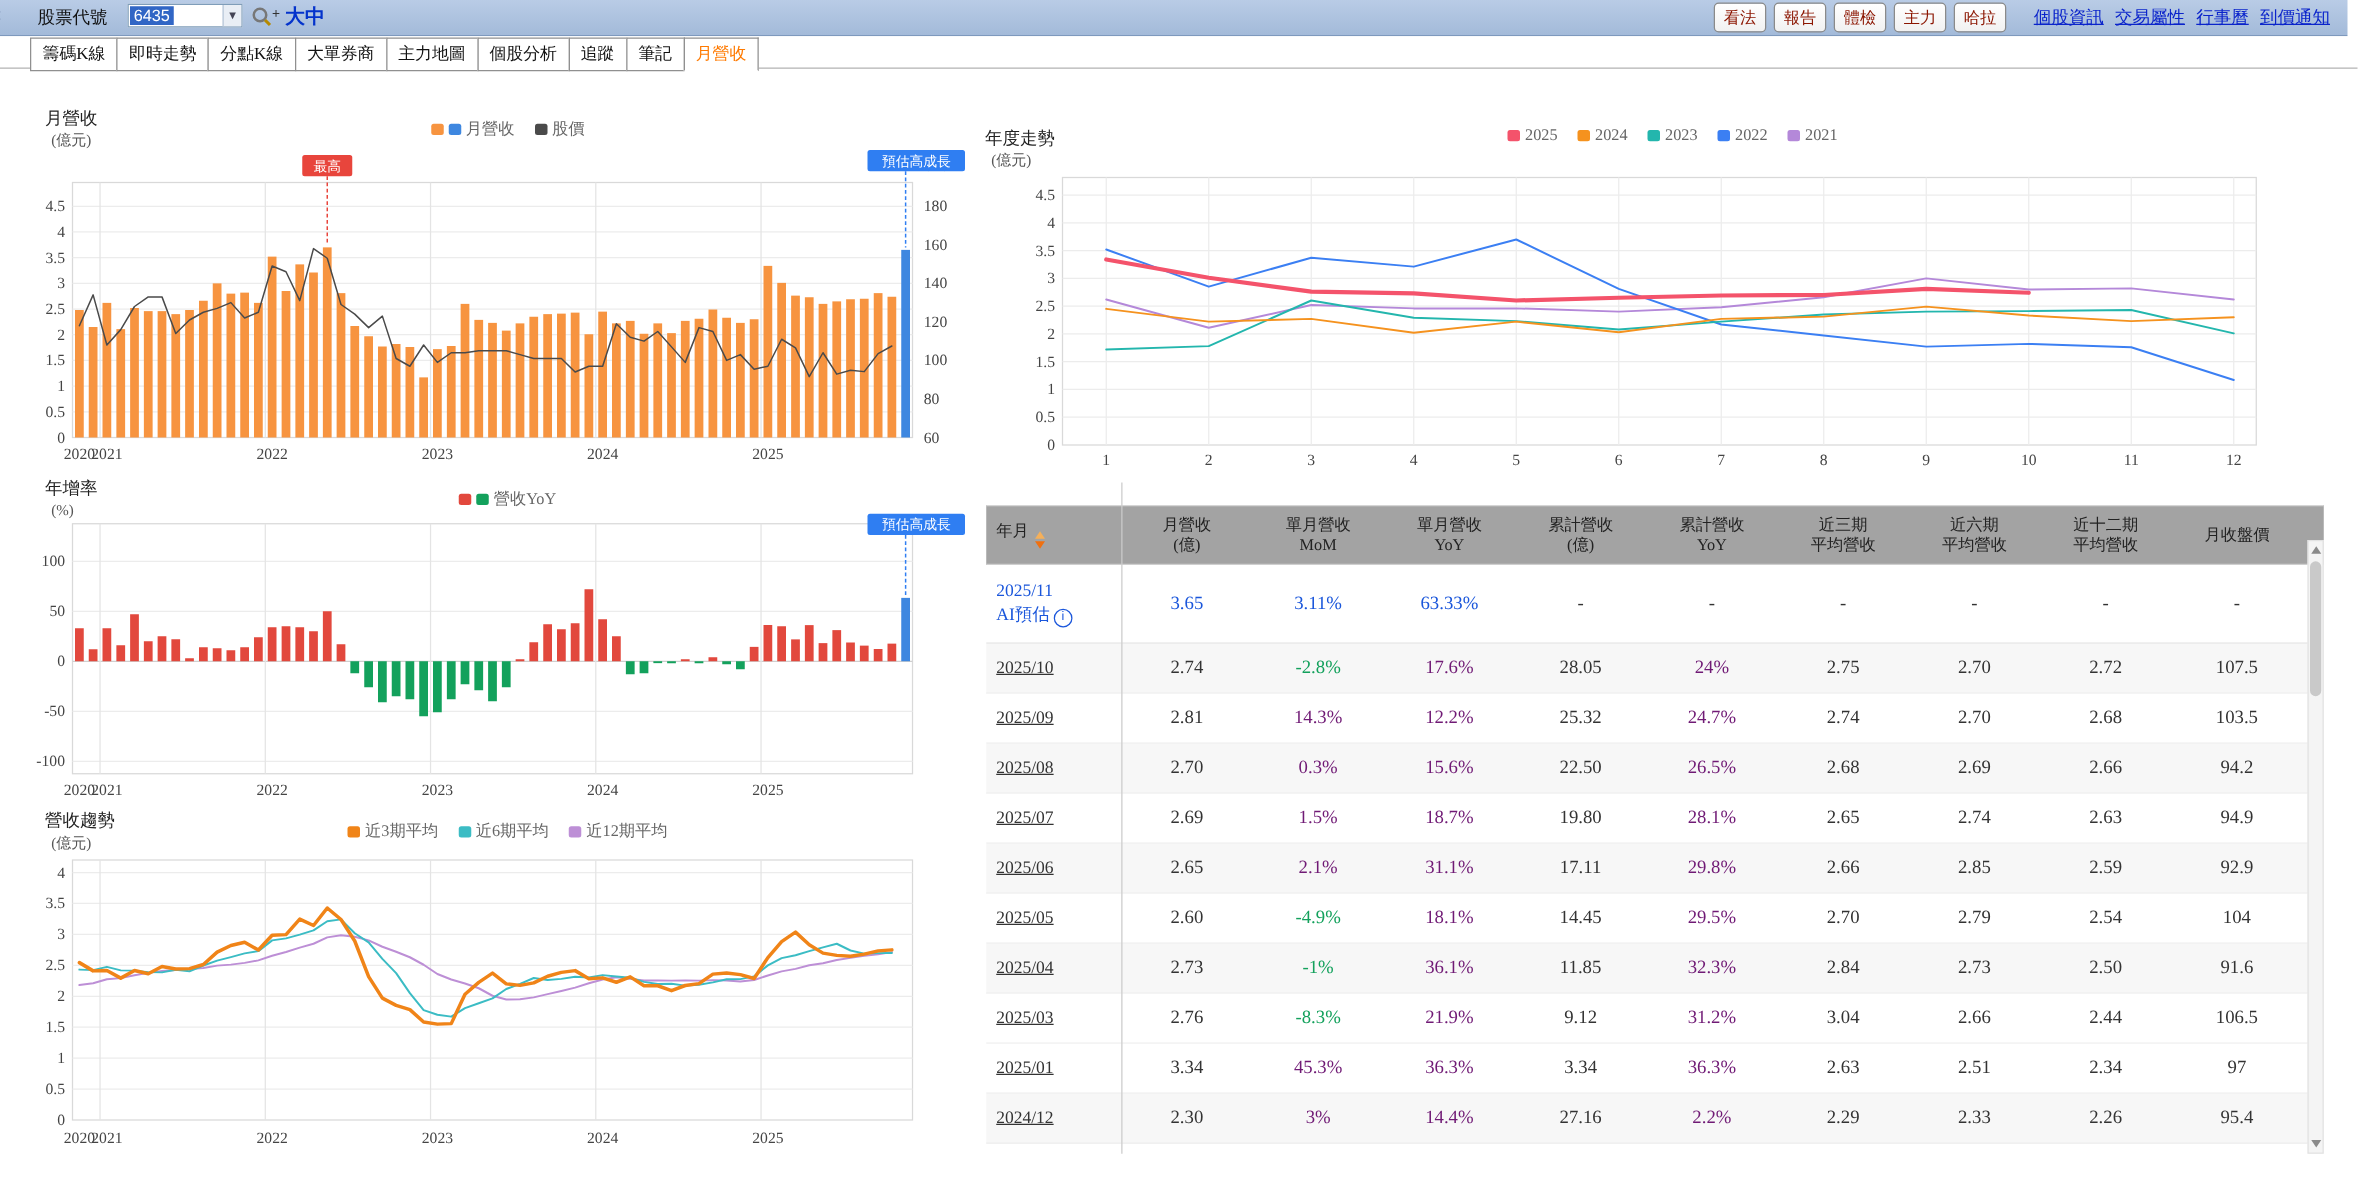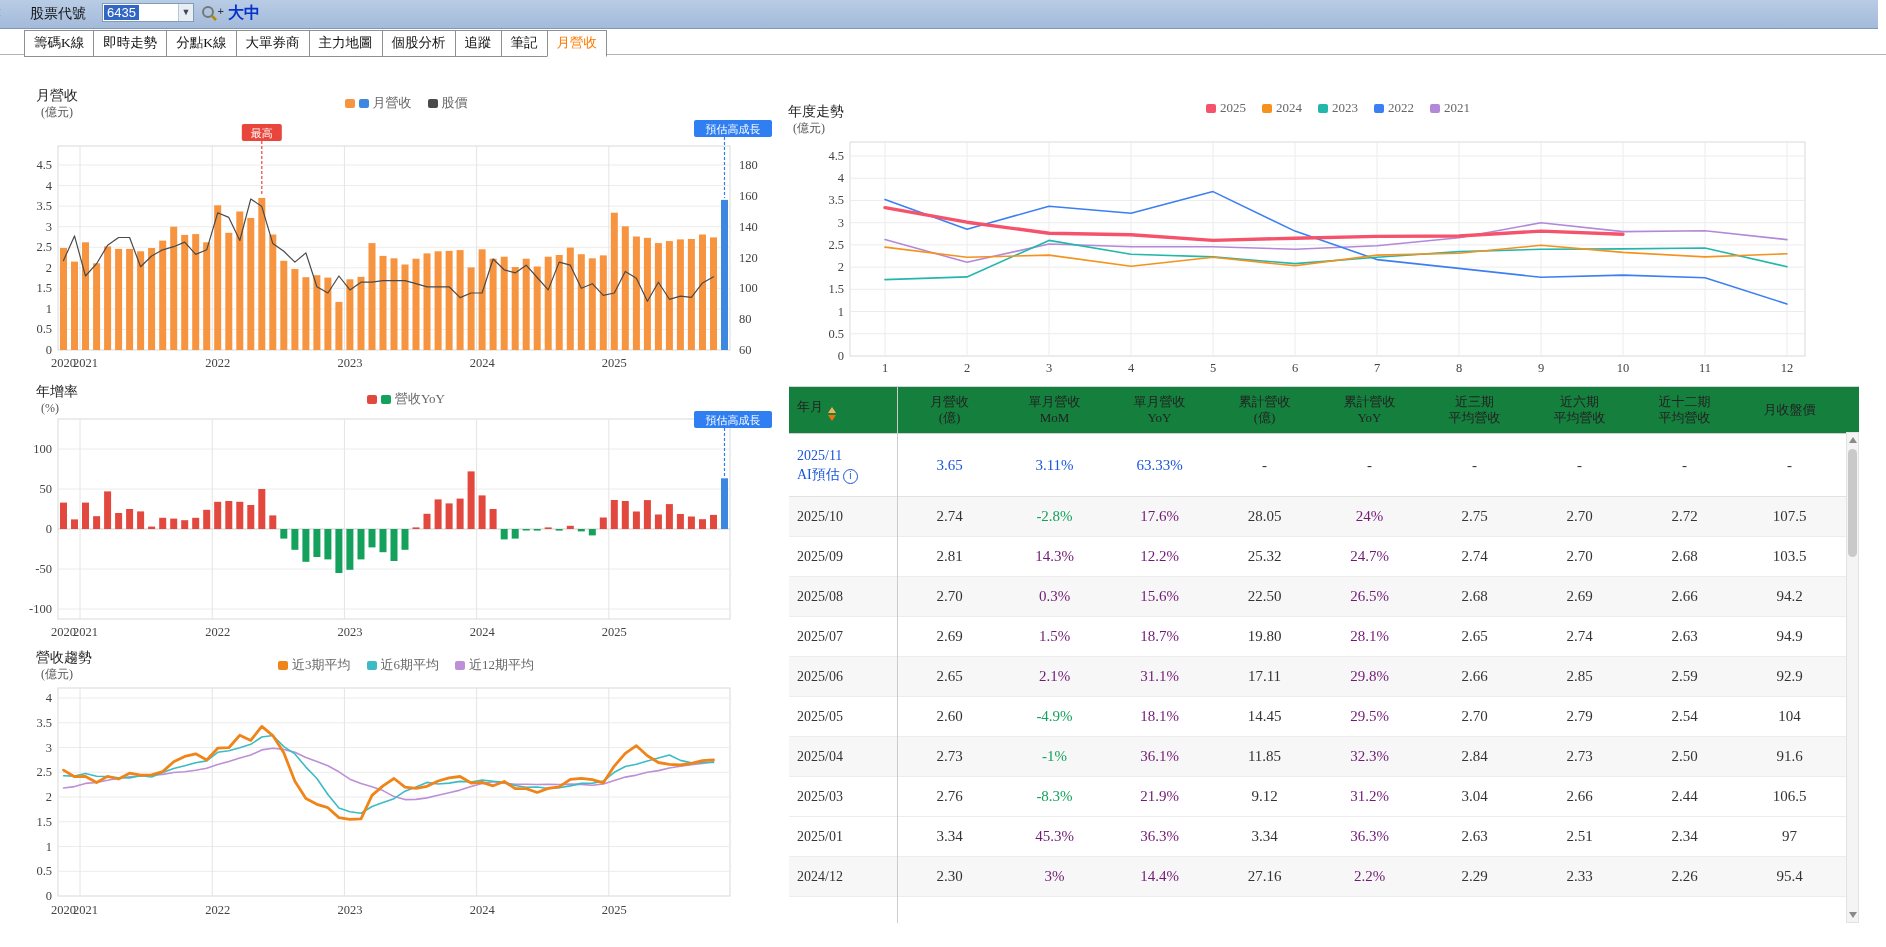--- a/index.html
+++ b/index.html
@@ -37,29 +37,29 @@
   .legend{position:absolute;display:flex;justify-content:center;align-items:center;gap:16px;
     font-size:13px;color:#666;}
   .legend .it{display:flex;align-items:center;gap:4px;}
   .sq{display:inline-block;width:10px;height:9px;border-radius:2px;}
   svg{position:absolute;}
   .num{font-family:"Liberation Serif","DejaVu Serif",serif;font-size:12.5px;fill:#444;}
   .unit{font-family:"Liberation Serif",serif;font-size:12px;fill:#555;}
   .bdg{font-family:"Liberation Sans",sans-serif;font-size:11px;fill:#fff;}
   
   .tbl{position:absolute;left:789px;top:386px;width:1070px;height:546px;font-size:15px;color:#333;}
-  .thead{display:flex;align-items:center;background:#15803d;height:46px;
-    border-top:1px solid #d5d5d5;border-bottom:1px solid #cfcfcf;}
+  .thead{display:flex;align-items:center;background:#a3a3a3;height:46px;
+    border-top:1px solid #d5d5d5;border-bottom:1px solid #cfcfcf;margin-top:18px;}
   .th{text-align:center;font-size:13px;line-height:16px;color:#222;}
   .c0{width:108px;text-align:left;padding-left:8px;box-sizing:border-box;}
   .cN{width:105px;text-align:center;}
   .row{display:flex;align-items:center;height:39px;border-bottom:1px solid #ededed;background:#fff;}
   .row.alt{background:#f7f7f7;}
   .row.ai{height:62px;border-bottom:1px solid #e2e2e2;}
-  .ym{font-size:14px;color:#333;}
+  .ym{font-size:14px;color:#333;text-decoration:underline;}
   .blue{color:#1a56db;}
   .red{color:#701a75;}
   .green{color:#13a15c;}
   .k{color:#333;}
   .aiym{font-size:14px;color:#1a56db;line-height:19px;}
   .info{display:inline-block;width:13px;height:13px;border:1px solid #1a56db;border-radius:50%;
     font-size:10px;line-height:12px;text-align:center;color:#1a56db;
     font-family:"Liberation Sans",sans-serif;margin-left:3px;cursor:pointer;}
   .sort{display:inline-flex;flex-direction:column;margin-left:5px;vertical-align:-2px;gap:2px;cursor:pointer;}
   .tri-u{width:0;height:0;border-left:4px solid transparent;border-right:4px solid transparent;border-bottom:6px solid #f5b05a;}
@@ -84,20 +84,35 @@
     <span class="caret">▼</span>
   </span>
   <span class="mag">
     <svg width="22" height="20" style="position:static">
       <circle cx="8" cy="9" r="5" fill="none" stroke="#777" stroke-width="2"></circle>
       <line x1="12" y1="13" x2="16" y2="17" stroke="#b58900" stroke-width="2.5"></line>
     </svg>
     <span class="plus">+</span>
   </span>
   <span class="stock-name">大中</span>
+  <div class="topbar-right">
+    <div id="tbButtons" style="display:flex;gap:6px;">
+        <button class="tb-btn">看法</button>
+        <button class="tb-btn">報告</button>
+        <button class="tb-btn">體檢</button>
+        <button class="tb-btn">主力</button>
+        <button class="tb-btn">哈拉</button>
+      </div>
+    <div id="tbLinks" class="tb-links">
+        <a class="tb-link">個股資訊</a>
+        <a class="tb-link">交易屬性</a>
+        <a class="tb-link">行事曆</a>
+        <a class="tb-link">到價通知</a>
+      </div>
+  </div>
 </div>
 
 <div class="tabbar" id="tabbar"><span class="tab">籌碼K線</span><span class="tab">即時走勢</span><span class="tab">分點K線</span><span class="tab">大單券商</span><span class="tab">主力地圖</span><span class="tab">個股分析</span><span class="tab">追蹤</span><span class="tab">筆記</span><span class="tab active">月營收</span></div>
 
 <div class="ctitle" style="left:36px;top:88px;">
   <div>月營收</div>
   <div class="unit2">(億元)</div>
 </div>
 <div class="legend" id="lg1" style="left:28px;top:94px;width:756px;">
     <span class="it">

